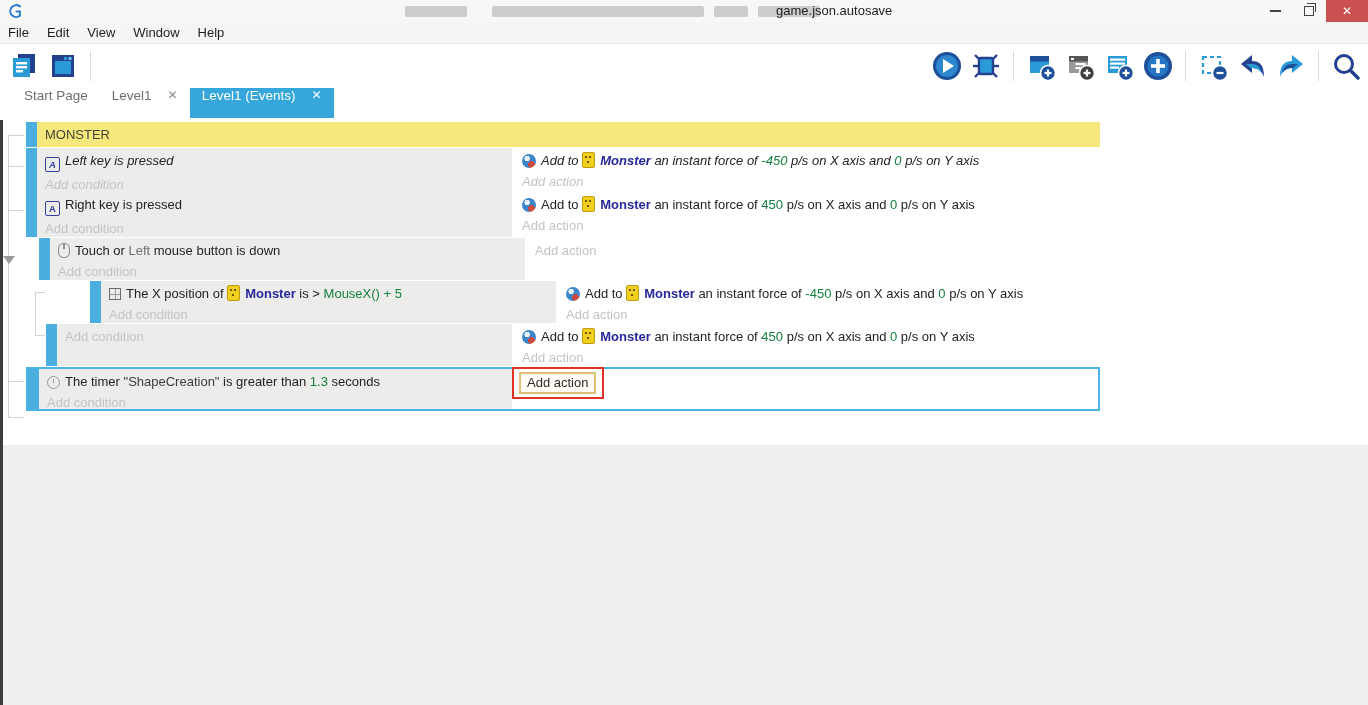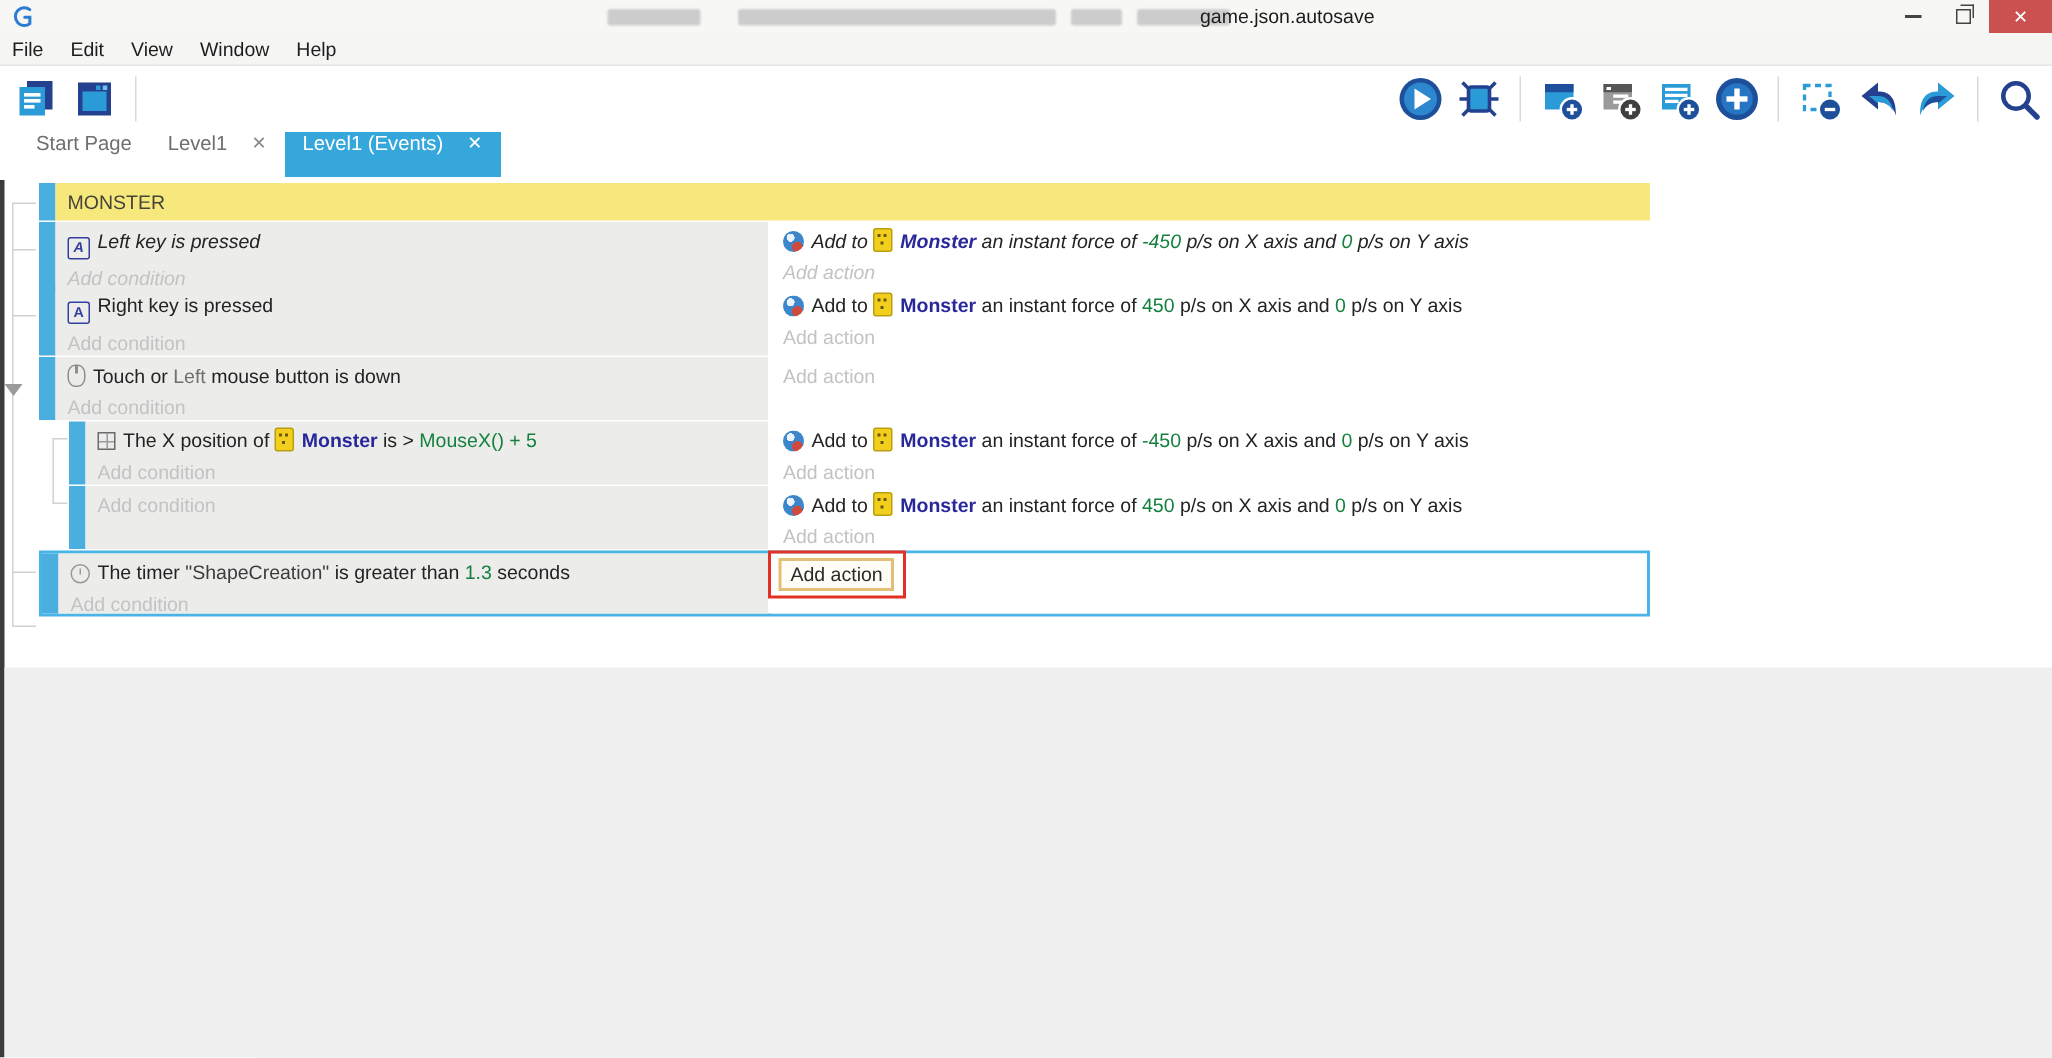--- a/index.html
+++ b/index.html
@@ -3,21 +3,21 @@
 <meta charset="utf-8">
 <style>
   html,body{margin:0;padding:0}
   body{width:1368px;height:705px;position:relative;overflow:hidden;background:#fff;
        font-family:"Liberation Sans",sans-serif;-webkit-font-smoothing:antialiased;}
 
   
   #titlebar{position:absolute;left:0;top:0;width:1368px;height:22px;background:#f7f7f6;}
   #logo{position:absolute;left:8px;top:3px;width:17px;height:17px}
   .redacted{position:absolute;top:6px;height:11px;background:#c2c2c2;border-radius:2px;filter:blur(.6px);opacity:.8}
-  #title-suffix{position:absolute;top:3px;left:800px;font-size:13px;color:#1c1c1c}
+  #title-suffix{position:absolute;top:3px;left:776px;font-size:13px;color:#1c1c1c}
   .winbtn{position:absolute;top:0;height:22px;display:flex;align-items:center;justify-content:center;color:#333;cursor:default}
   #btn-min{left:1258px;width:34px}
   #btn-min .bar{width:11px;height:2px;background:#444}
   #btn-restore{left:1292px;width:34px}
   .restore-glyph{width:8px;height:8px;border:1.5px solid #444;position:relative;background:#f7f7f6}
   .restore-glyph:before{content:"";position:absolute;left:2px;top:-4px;width:8px;height:8px;border:1.5px solid #444;border-bottom:none;border-left:none}
   #btn-close{left:1326px;width:42px;background:#cb5151;color:#fff;font-size:12px}
 
   
   #menubar{position:absolute;left:0;top:22px;width:1368px;height:22px;background:#f5f5f4;border-bottom:1px solid #e6e6e4;display:flex;align-items:center;padding-left:8px;box-sizing:border-box}
@@ -280,52 +280,52 @@
         <div class="cond">
           <div class="line"><span class="ic ic-keyboard-a"></span><span class="sg-p">Right key is pressed</span></div>
           <div class="line ph">Add condition</div>
         </div>
         <div class="act">
           <div class="line"><span class="ic ic-force"></span><span class="sg-p">Add to </span><span class="ic ic-monster"></span><span class="sg-o">Monster</span><span class="sg-p"> an instant force of </span><span class="sg-g">450</span><span class="sg-p"> p/s on X axis and </span><span class="sg-g">0</span><span class="sg-p"> p/s on Y axis</span></div>
           <div class="line ph">Add action</div>
         </div>
       </div>
     </div>
-    <div class="ev-row" style="height: 42px;">
+    <div class="ev-row" style="height: 42px; padding-left: 13px;">
       <div class="indent"></div>
       <div class="body">
         <div class="handle"></div>
         <div class="cond">
           <div class="line"><span class="ic ic-mouse"></span><span class="sg-p">Touch or </span><span class="sg-m">Left</span><span class="sg-p"> mouse button is down</span></div>
           <div class="line ph">Add condition</div>
         </div>
         <div class="act">
           <div class="line ph">Add action</div>
         </div>
       </div>
     </div>
+    <div class="ev-row sub" style="height: 42px; padding-left: 44px;">
+      <div class="indent"></div>
+      <div class="body">
+        <div class="handle"></div>
+        <div class="cond">
+          <div class="line"><span class="ic ic-position"></span><span class="sg-p">The X position of </span><span class="ic ic-monster"></span><span class="sg-o">Monster</span><span class="sg-p"> is </span><span class="sg-p">&gt; </span><span class="sg-g">MouseX() + 5</span></div>
+          <div class="line ph">Add condition</div>
+        </div>
+        <div class="act">
+          <div class="line"><span class="ic ic-force"></span><span class="sg-p">Add to </span><span class="ic ic-monster"></span><span class="sg-o">Monster</span><span class="sg-p"> an instant force of </span><span class="sg-g">-450</span><span class="sg-p"> p/s on X axis and </span><span class="sg-g">0</span><span class="sg-p"> p/s on Y axis</span></div>
+          <div class="line ph">Add action</div>
+        </div>
+      </div>
+    </div>
     <div class="ev-row sub" style="height: 42px;">
       <div class="indent"></div>
       <div class="body">
         <div class="handle"></div>
         <div class="cond">
-          <div class="line"><span class="ic ic-position"></span><span class="sg-p">The X position of </span><span class="ic ic-monster"></span><span class="sg-o">Monster</span><span class="sg-p"> is </span><span class="sg-p">&gt; </span><span class="sg-g">MouseX() + 5</span></div>
-          <div class="line ph">Add condition</div>
-        </div>
-        <div class="act">
-          <div class="line"><span class="ic ic-force"></span><span class="sg-p">Add to </span><span class="ic ic-monster"></span><span class="sg-o">Monster</span><span class="sg-p"> an instant force of </span><span class="sg-g">-450</span><span class="sg-p"> p/s on X axis and </span><span class="sg-g">0</span><span class="sg-p"> p/s on Y axis</span></div>
-          <div class="line ph">Add action</div>
-        </div>
-      </div>
-    </div>
-    <div class="ev-row sub" style="height: 42px;">
-      <div class="indent"></div>
-      <div class="body">
-        <div class="handle"></div>
-        <div class="cond">
           <div class="line ph">Add condition</div>
         </div>
         <div class="act">
           <div class="line"><span class="ic ic-force"></span><span class="sg-p">Add to </span><span class="ic ic-monster"></span><span class="sg-o">Monster</span><span class="sg-p"> an instant force of </span><span class="sg-g">450</span><span class="sg-p"> p/s on X axis and </span><span class="sg-g">0</span><span class="sg-p"> p/s on Y axis</span></div>
           <div class="line ph">Add action</div>
         </div>
       </div>
     </div>
     <div class="ev-row selected" style="height: 44px;">
       <div class="indent"></div>

